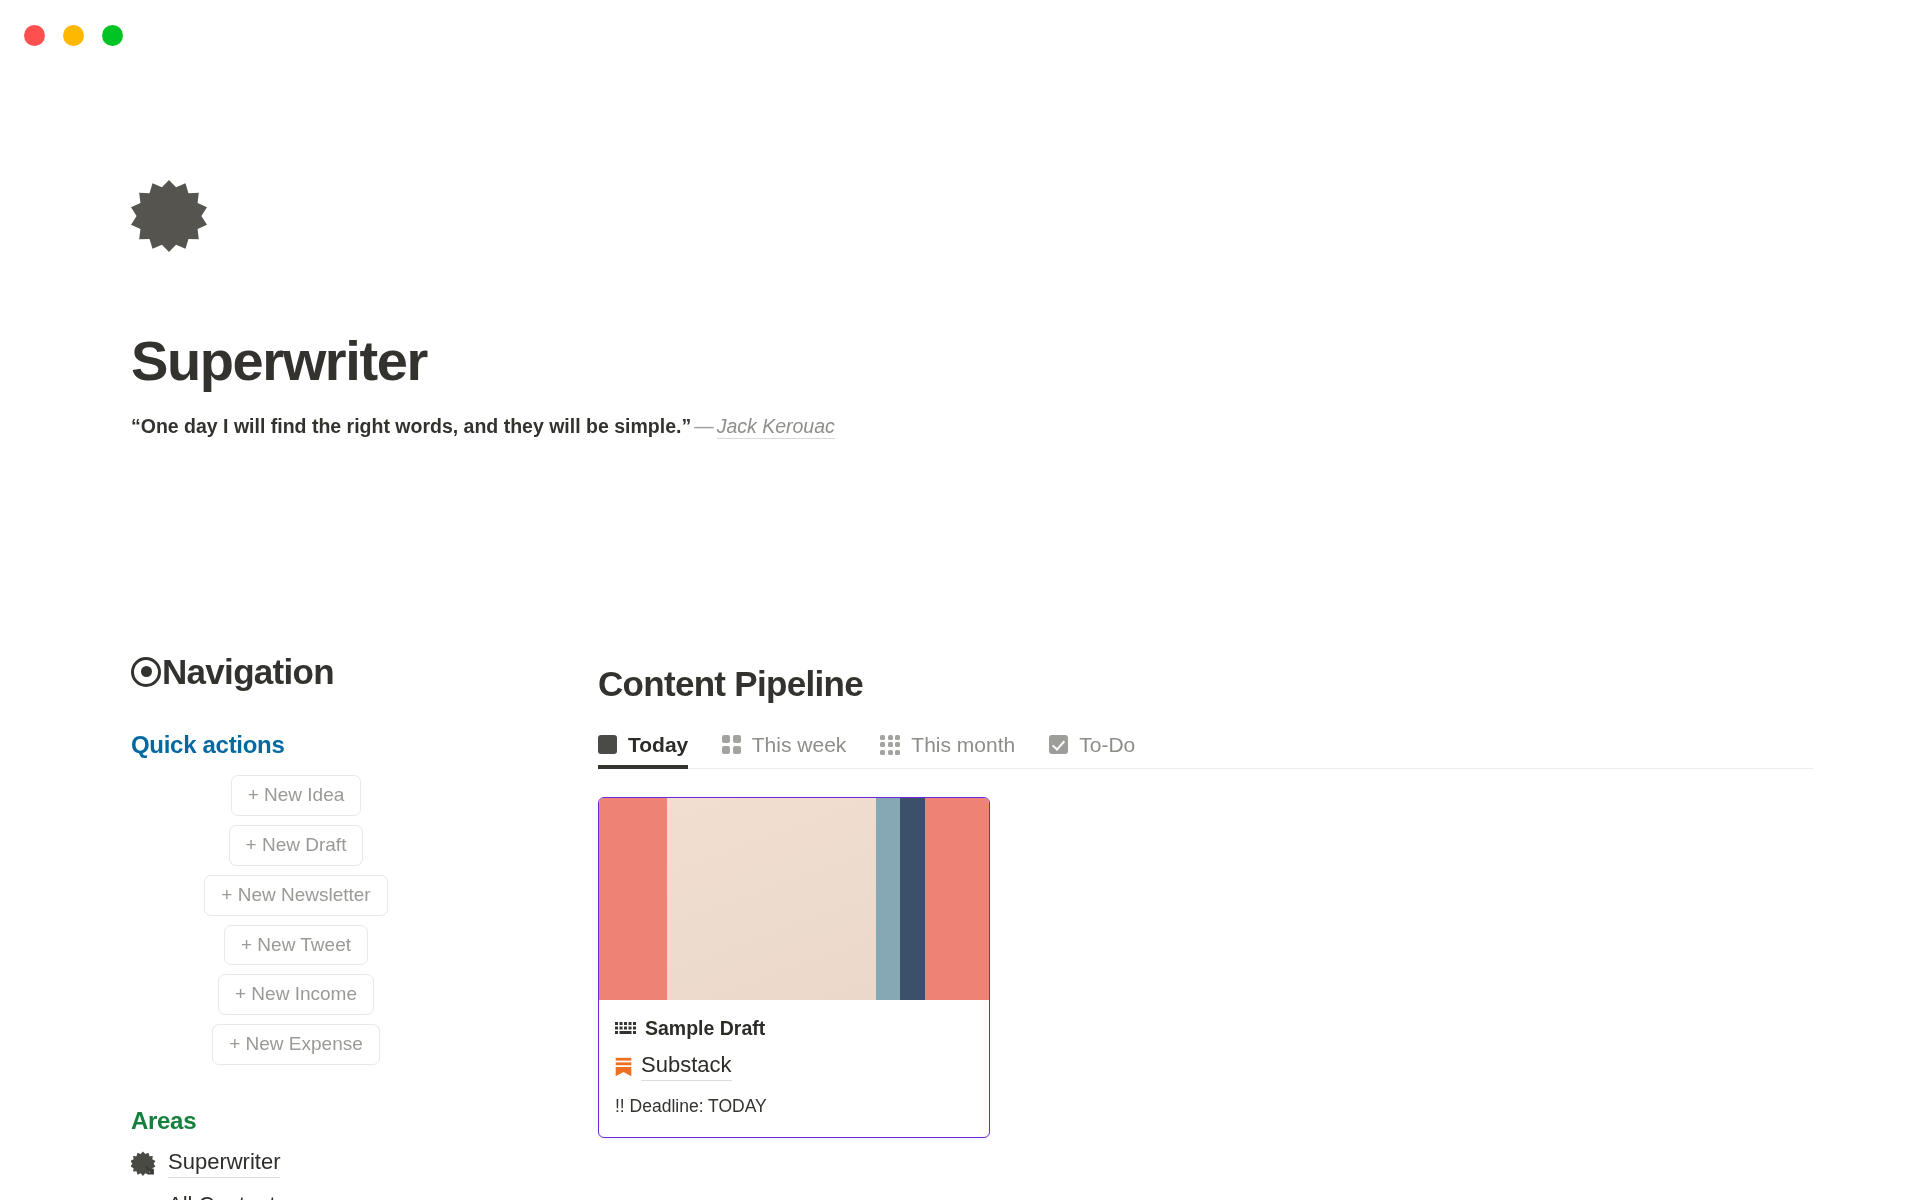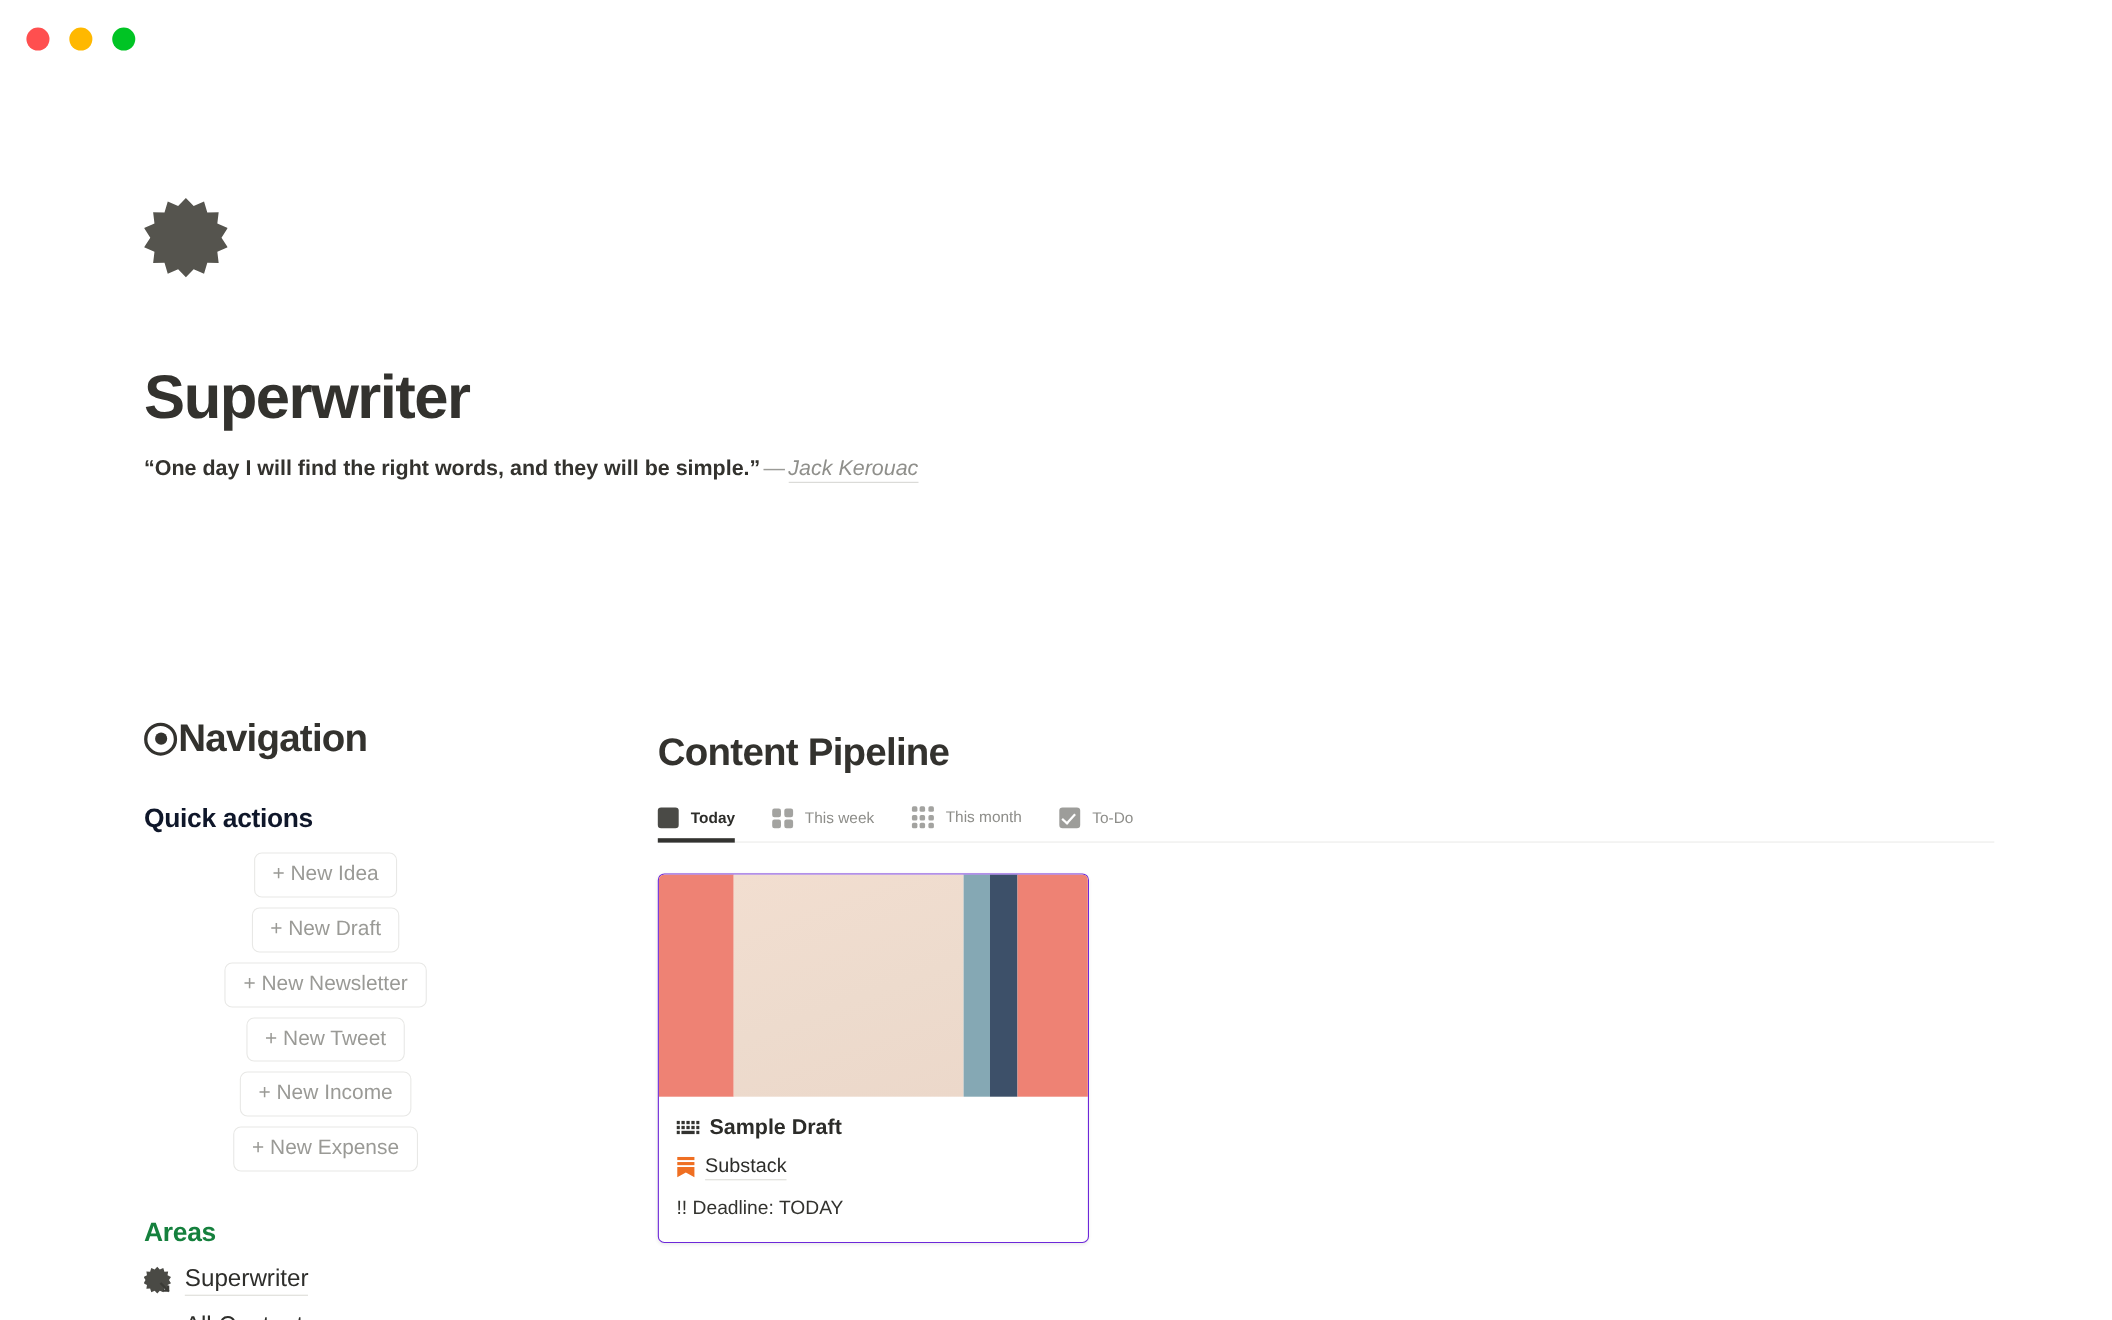--- a/index.html
+++ b/index.html
@@ -119,21 +119,21 @@
     border-radius: 50%;
     background: #33322e;
   }
 
   
   .sub-head {
     margin-top: 42px;
     font-size: 24px;
     font-weight: 700;
     letter-spacing: -0.3px;
-    color: #0f172a;
+    color: #0369a1;
   }
   .sub-head.areas { color: #15803d; }
 
   .qa-list {
     margin-top: 16px;
     display: flex;
     flex-direction: column;
     align-items: center;
     gap: 9px;
   }
@@ -181,21 +181,21 @@
     align-items: flex-end;
     gap: 34px;
     padding-bottom: 13px;
     border-bottom: 1px solid #ececea;
     width: 1215px;
   }
   .tab {
     display: flex;
     align-items: center;
     gap: 11px;
-    font-size: 14px;
+    font-size: 21px;
     color: #8d8d89;
     cursor: pointer;
     position: relative;
     padding-bottom: 12px;
     margin-bottom: -13px;
     line-height: 1.1;
   }
   .tab.active { color: #2c2c29; font-weight: 700; }
   .tab.active::after {
     content: "";
@@ -269,21 +269,21 @@
     gap: 9px;
   }
   .card-title {
     font-size: 19.5px;
     font-weight: 700;
     color: #2c2c29;
     line-height: 1.2;
   }
   .card-row.pub { margin-top: 12px; }
   .pub-label {
-    font-size: 18px;
+    font-size: 22px;
     color: #2c2c29;
     border-bottom: 1px solid #dcdcd8;
     padding-bottom: 1px;
     line-height: 1.2;
   }
   .card-meta {
     margin-top: 15px;
     font-size: 17.5px;
     color: #33332f;
     line-height: 1.2;

